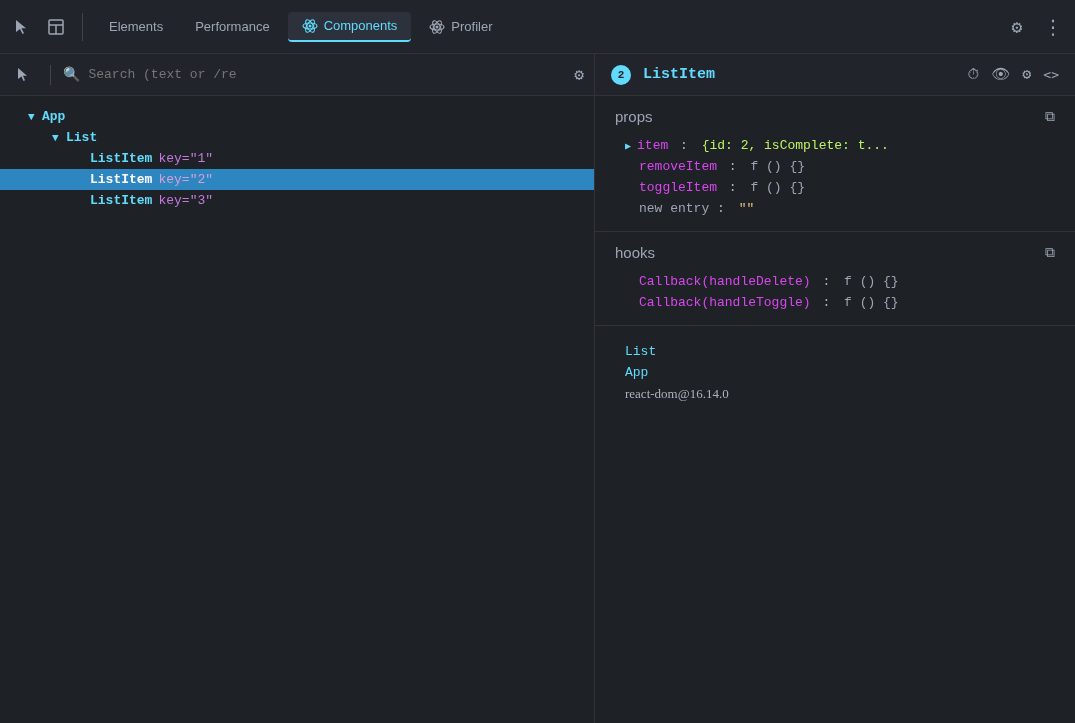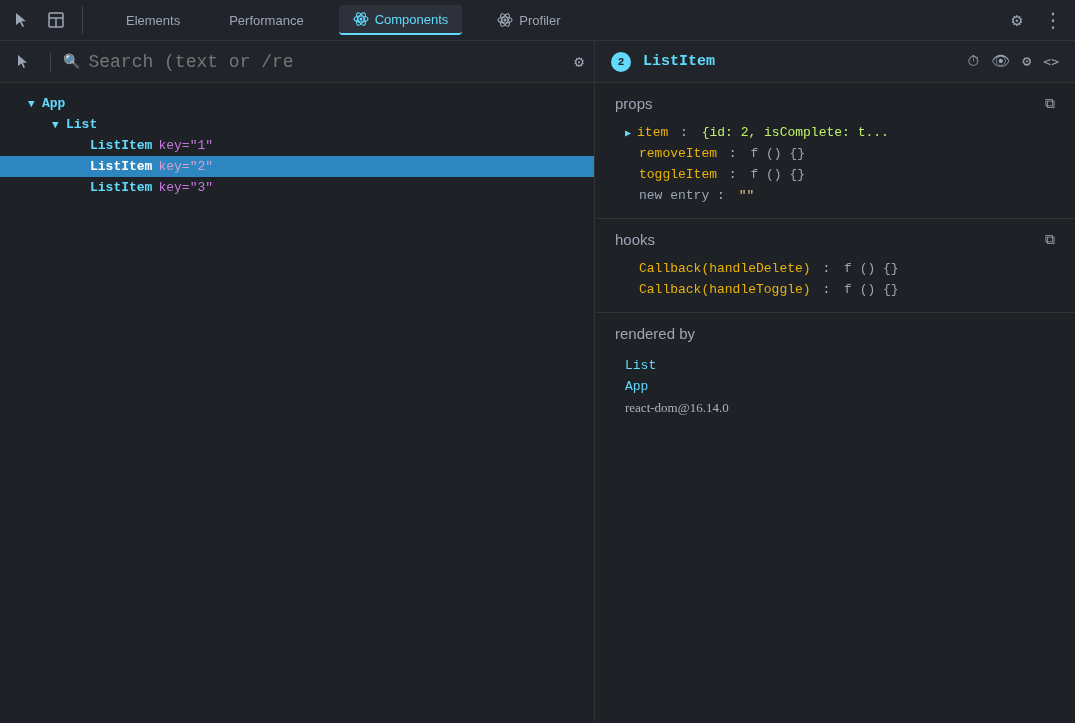--- a/index.html
+++ b/index.html
@@ -13,23 +13,23 @@
       color: #abb2bf;
       overflow: hidden;
     }
 
     
     .tab-bar {
       display: flex;
       align-items: center;
       background: #21252b;
       border-bottom: 1px solid #333;
-      height: 41px;
+      height: 54px;
       padding: 0 8px;
-      gap: 21px;
+      gap: 4px;
     }
 
     .tab-bar-icons {
       display: flex;
       align-items: center;
       gap: 6px;
       padding-right: 12px;
       border-right: 1px solid #444;
       margin-right: 8px;
     }
@@ -150,21 +150,21 @@
       font-size: 14px;
     }
 
     .search-input {
       flex: 1;
       background: transparent;
       border: none;
       outline: none;
       color: #fdba74;
       font-family: 'Courier New', Courier, monospace;
-      font-size: 18px;
+      font-size: 13px;
     }
 
     .gear-icon {
       color: #9da5b4;
       font-size: 16px;
       cursor: pointer;
       margin-left: auto;
     }
 
     
@@ -306,21 +306,21 @@
     }
 
     .prop-arrow {
       color: #61dafb;
       margin-right: 6px;
       font-size: 10px;
       margin-top: 2px;
     }
 
     .prop-key {
-      color: #eab308;
+      color: #d946ef;
       margin-right: 4px;
     }
 
     .prop-colon {
       color: #abb2bf;
       margin-right: 6px;
     }
 
     .prop-value-cyan {
       color: #bef264;
@@ -527,21 +527,20 @@
         </div>
 
         <div class="prop-row prop-indent">
           <span class="prop-key">Callback(handleToggle)</span>
           <span class="prop-colon">&nbsp;:&nbsp;</span>
           <span class="prop-value-gray">f () {}</span>
         </div>
       </div>
 
       <div class="rendered-by-section">
-        <span class="section-title">rendered by</span>
         <div class="rendered-by-item">
           <div style="padding: 3px 0;">
             <span class="link-text">List</span>
           </div>
           <div style="padding: 3px 0;">
             <span class="link-text">App</span>
           </div>
           <div style="padding: 3px 0; font-family: Liberation Serif, serif;">
             <span class="plain-text">react-dom@16.14.0</span>
           </div>

